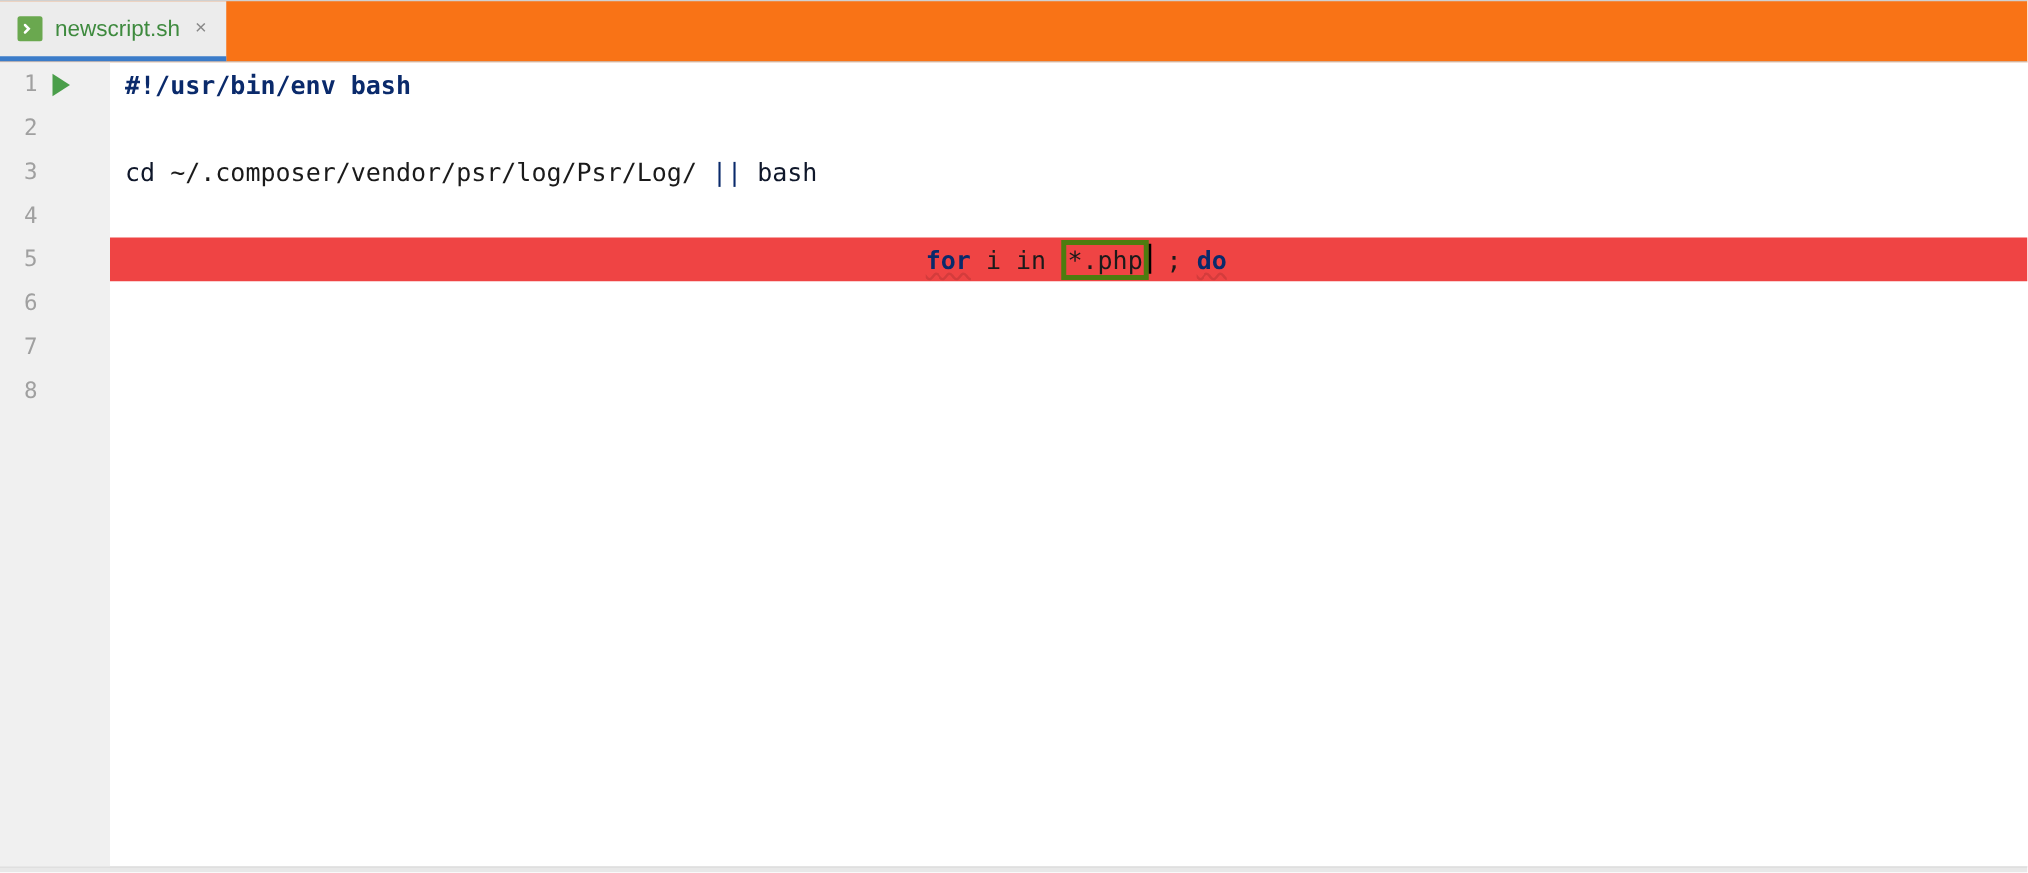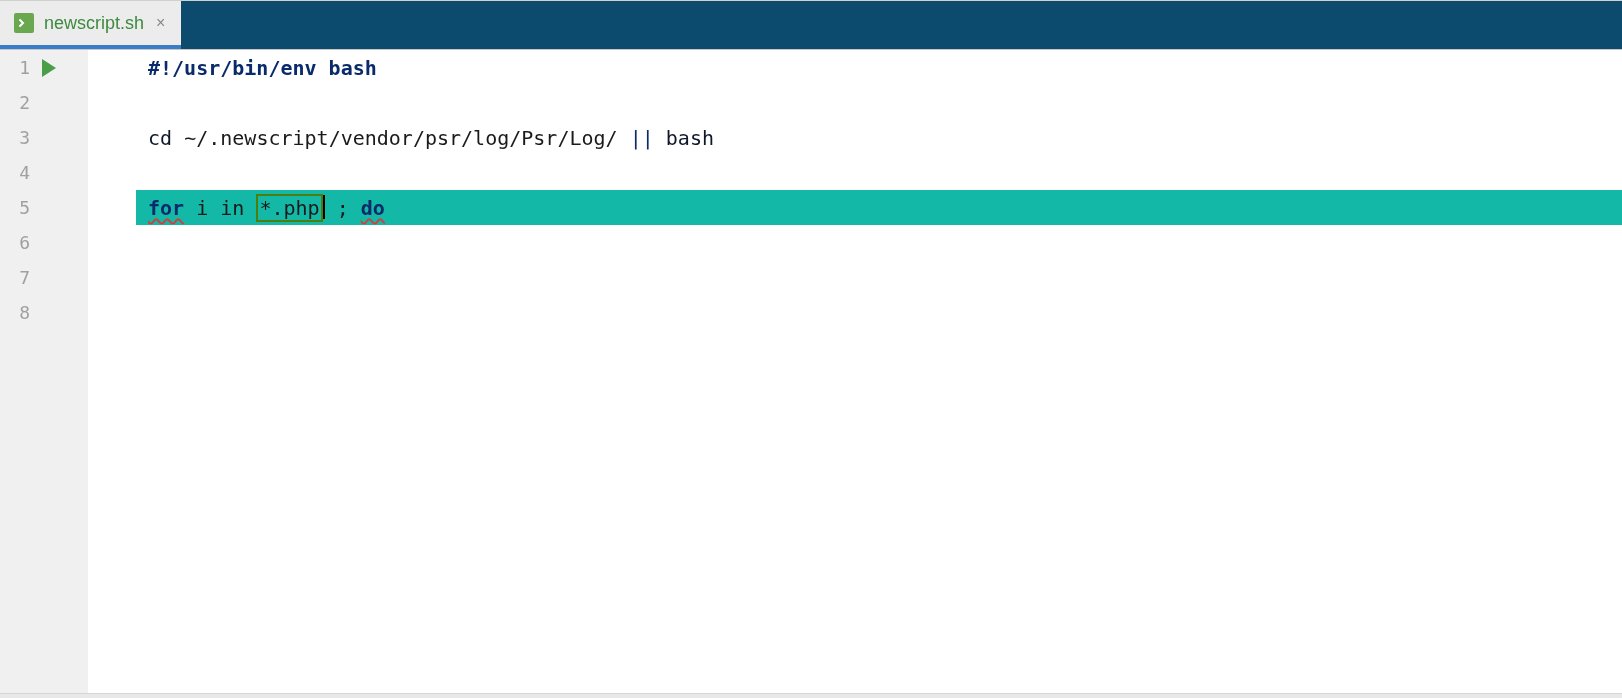--- a/index.html
+++ b/index.html
@@ -11,21 +11,21 @@
       font-family: -apple-system, BlinkMacSystemFont, "Segoe UI", sans-serif;
       background: #fff;
       width: 1622px;
       height: 698px;
       overflow: hidden;
       display: flex;
       flex-direction: column;
     }
     .tab-bar {
       height: 50px;
-      background: #0c4a6e;
+      background: #f97316;
       border-top: 1px solid #d0d0d0;
       border-bottom: 1px solid #c8c8c8;
       display: flex;
       align-items: stretch;
     }
     .tab {
       display: flex;
       align-items: center;
       padding: 0 14px;
       gap: 10px;
@@ -93,31 +93,31 @@
       border-left: 14px solid #4a9e4a;
       border-top: 9px solid transparent;
       border-bottom: 9px solid transparent;
       cursor: pointer;
     }
     .code-area {
       flex: 1;
       font-family: "Menlo", "Consolas", monospace;
       font-size: 20px;
       position: relative;
-      padding-left: 48px;
     }
     .code-line {
       height: 35px;
       display: flex;
       align-items: center;
       padding-left: 12px;
       white-space: pre;
     }
     .code-line.highlighted {
-      background: #14b8a6;
+      background: #ef4444;
+      justify-content: center;
     }
     .kw-bold {
       font-weight: bold;
       color: #0a2a6b;
     }
     .kw-navy {
       color: #0a2a6b;
       font-weight: bold;
     }
     .cmd {
@@ -128,21 +128,21 @@
     }
     .op {
       color: #0a2a6b;
     }
     .wavy {
       text-decoration: underline wavy #d43c3c;
       text-decoration-thickness: 1.5px;
       text-underline-offset: 3px;
     }
     .boxed {
-      border: 2px solid #4d7c0f;
+      border: 4px solid #4d7c0f;
       padding: 0 1px;
       position: relative;
     }
     .cursor {
       display: inline-block;
       width: 2px;
       height: 24px;
       background: #000;
       vertical-align: middle;
       position: relative;
@@ -194,21 +194,21 @@
       <span class="line-number">7</span>
     </div>
     <div class="gutter-row">
       <span class="line-number">8</span>
     </div>
   </div>
 
   <div class="code-area">
     <div class="code-line"><span class="kw-bold">#!/usr/bin/env bash</span></div>
     <div class="code-line"></div>
-    <div class="code-line"><span class="cmd">cd</span><span class="txt"> ~/.newscript/vendor/psr/log/Psr/Log/ </span><span class="op">||</span><span class="txt"> </span><span class="cmd">bash</span></div>
+    <div class="code-line"><span class="cmd">cd</span><span class="txt"> ~/.composer/vendor/psr/log/Psr/Log/ </span><span class="op">||</span><span class="txt"> </span><span class="cmd">bash</span></div>
     <div class="code-line"></div>
     <div class="code-line highlighted"><span class="kw-navy wavy">for</span><span class="txt"> i in </span><span class="txt boxed">*.php</span><span class="cursor"></span><span class="txt"> ; </span><span class="kw-navy wavy">do</span></div>
     <div class="code-line"></div>
     <div class="code-line"></div>
   </div>
 </div>
 
 <div class="bottom-border"></div>
 
 </body></html>

